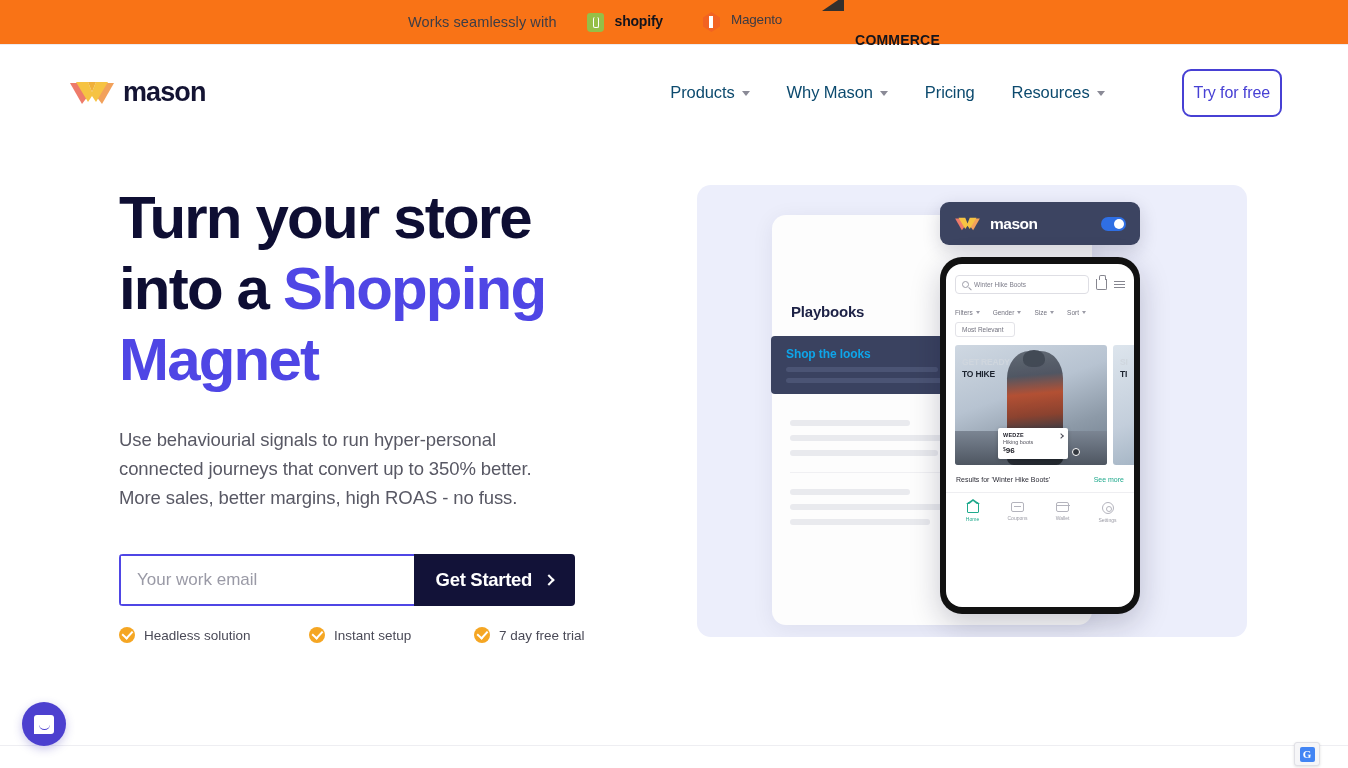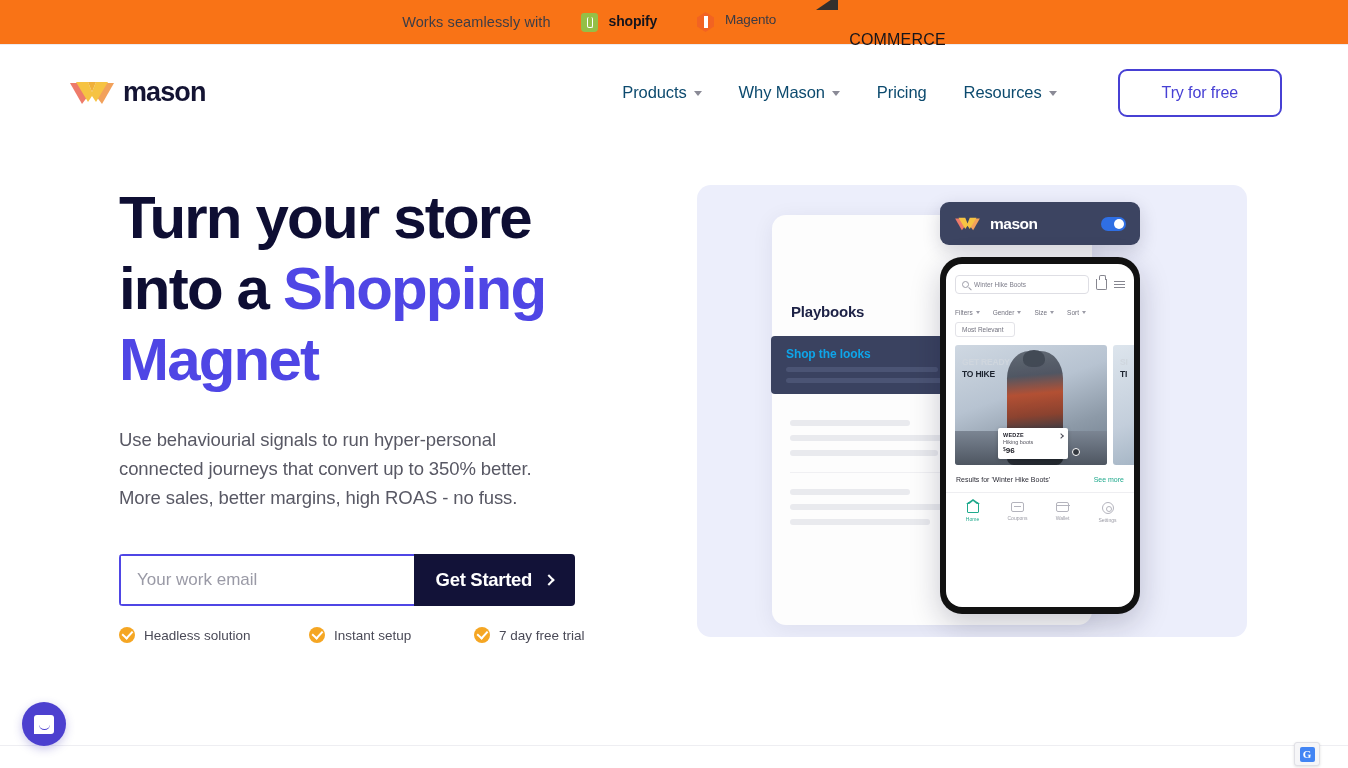--- a/index.html
+++ b/index.html
@@ -16,21 +16,21 @@
     background: #f97316;
     border-bottom: 1px solid #ececf0;
     display: flex; align-items: center; justify-content: center;
     gap: 30px;
   }
   .topbar-text { font-size: 14.5px; color: #3d3d46; letter-spacing: .1px; }
   .logo-row { display: flex; align-items: center; gap: 40px; }
   .plat { display: flex; align-items: flex-start; gap: 11px; }
   .plat-name { font-size: 14px; font-weight: 700; color: #14141c; letter-spacing:-.2px;}
   .plat-name.magento { font-weight: 400; color:#3b3b44; font-size:13.5px;}
-  .plat-name.bigc { font-weight: 400; color:#15151c; font-size:16px; letter-spacing:.2px;margin-top:36px;}
+  .plat-name.bigc { font-weight: 700; color:#15151c; font-size:14px; letter-spacing:.2px;margin-top:36px;}
   .shopify-bag { width:17px;height:19px;background:#95bf47;border-radius:3px 3px 4px 4px;position:relative;}
   .shopify-bag:after{content:"";position:absolute;left:6px;top:4px;width:4px;height:10px;border:1.6px solid #fff;border-radius:2px;border-top:none;}
   .magento-mark{width:17px;height:20px;position:relative;}
   .magento-mark:before{content:"";position:absolute;inset:0;background:#f26322;clip-path:polygon(50% 0,100% 27%,100% 73%,50% 100%,0 73%,0 27%);}
   .magento-mark:after{content:"";position:absolute;left:6.5px;top:4px;width:4px;height:12px;background:#fff;}
   .bigc-mark{width:22px;height:15px;position:relative;overflow:hidden;}
   .bigc-mark:before{content:"";position:absolute;left:0;bottom:0;width:0;height:0;border-style:solid;border-width:0 0 15px 22px;border-color:transparent transparent #34302d transparent;}
 
   
   .nav {
@@ -40,23 +40,23 @@
   .brand { display:flex; align-items:center; gap:7px; }
   .brand-mark { width: 48px; height: 26px; position: relative; }
   .brand-text { font-size: 27px; font-weight: 800; color:#141433; letter-spacing:-.9px; }
   .nav-links { margin-left:auto; display:flex; align-items:center; gap:37px; }
   .nav-link {
     font-size: 16.5px; color: #0c4a6e; display:flex; align-items:center; gap:7px;
     cursor: pointer; letter-spacing:-.1px;
   }
   .caret { width:0;height:0;border-left:4.5px solid transparent;border-right:4.5px solid transparent;border-top:5px solid #8a8a96; display:inline-block; margin-top:2px;}
   .try-btn {
-    margin-left: 24px;
+    margin-left: 40px;
     border: 2px solid #4740d4; color:#4740d4; background:#fff;
-    border-radius: 9px; padding: 13px 42px;
+    border-radius: 9px; padding: 13px 10px;
     font-size: 16px; cursor:pointer; letter-spacing:-.1px;
   }
 
   
   .hero { display:flex; padding: 42px 0 0 0; position:relative; }
   .hero-left { width: 640px; padding-left: 119px; }
   .h1 {
     font-size: 60px; line-height: 71px; font-weight: 800;
     color:#0e0e33; letter-spacing:-1.8px; max-width: 490px;
   }

